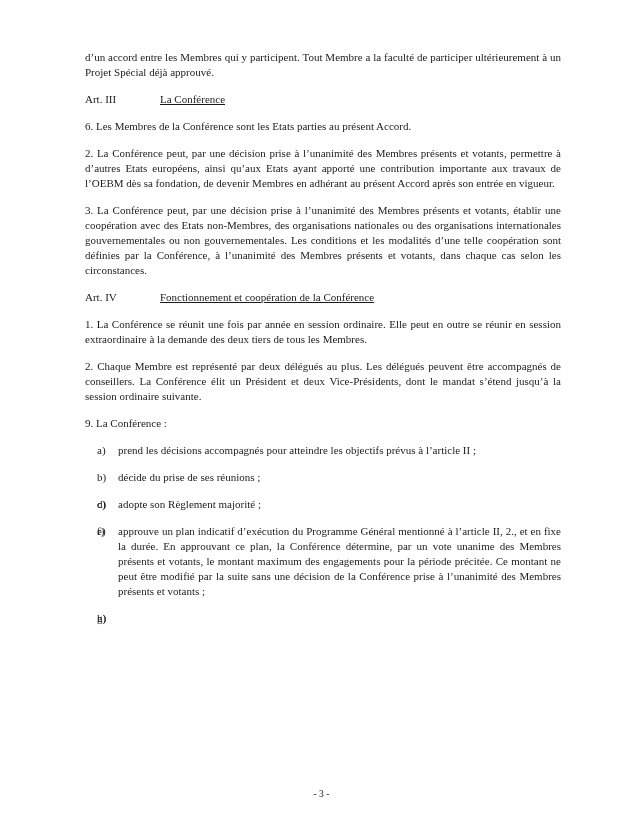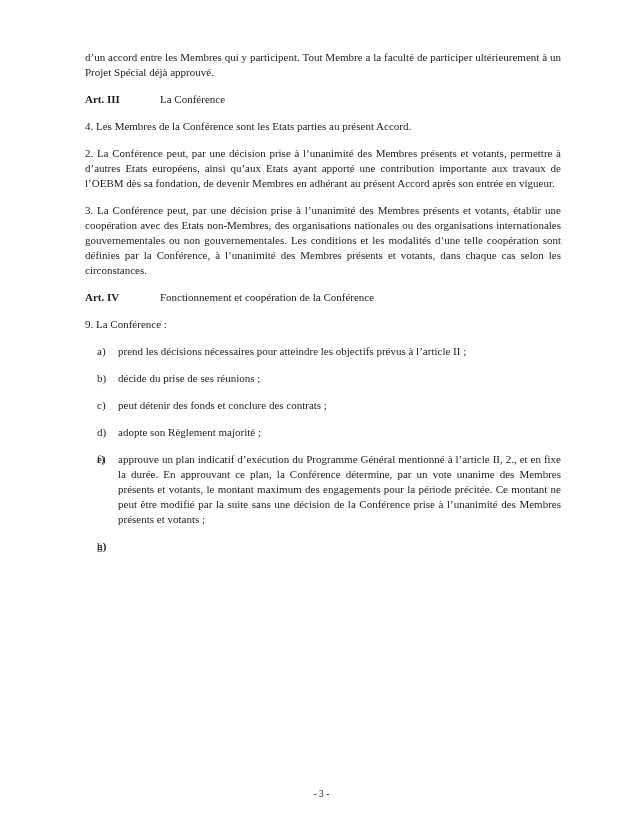--- a/index.html
+++ b/index.html
@@ -26,26 +26,27 @@
   }
   p.para {
     margin: 0 0 12px 0;
     text-align: justify;
   }
   .heading {
     display: flex;
     margin: 6px 0 12px 0;
   }
   .art-label {
-    font-weight: bold;
+    font-weight: normal;
     width: 75px;
     flex: 0 0 75px;
   }
   .art-title {
     flex: 1;
+    text-decoration: underline;
   }
   .list-item {
     position: relative;
     padding-left: 33px;
     margin: 0 0 12px 0;
     text-align: justify;
   }
   .list-marker {
     position: absolute;
     left: 12px;
@@ -67,42 +68,43 @@
 <div id="page">
   <div id="content">
 
     <p class="para">d’un accord entre les Membres qui y participent. Tout Membre a la faculté de participer ultérieurement à un Projet Spécial déjà approuvé.</p>
 
     <div class="heading">
       <span class="art-label">Art. III</span>
       <span class="art-title">La Conférence</span>
     </div>
 
-    <p class="para">4. Les Membres de la Conférence sont les Etats parties au présent Accord.</p>
+    <p class="para">6. Les Membres de la Conférence sont les Etats parties au présent Accord.</p>
     <p class="para">2. La Conférence peut, par une décision prise à l’unanimité des Membres présents et votants, permettre à d’autres Etats européens, ainsi qu’aux Etats ayant apporté une contribution importante aux travaux de l’OEBM dès sa fondation, de devenir Membres en adhérant au présent Accord après son entrée en vigueur.</p>
     <p class="para">3. La Conférence peut, par une décision prise à l’unanimité des Membres présents et votants, établir une coopération avec des Etats non-Membres, des organisations nationales ou des organisations internationales gouvernementales ou non gouvernementales. Les conditions et les modalités d’une telle coopération sont définies par la Conférence, à l’unanimité des Membres présents et votants, dans chaque cas selon les circonstances.</p>
 
     <div class="heading">
       <span class="art-label">Art. IV</span>
       <span class="art-title">Fonctionnement et coopération de la Conférence</span>
     </div>
 
+    <p class="para">1. La Conférence se réunit une fois par année en session ordinaire. Elle peut en outre se réunir en session extraordinaire à la demande des deux tiers de tous les Membres.</p>
+    <p class="para">2. Chaque Membre est représenté par deux délégués au plus. Les délégués peuvent être accompagnés de conseillers. La Conférence élit un Président et deux Vice-Présidents, dont le mandat s’étend jusqu’à la session ordinaire suivante.</p>
     <p class="para">9. La Conférence :</p>
 
     <div class="list-item">
       <span class="list-marker">a)</span>
-      <span>prend les décisions nécessaires pour atteindre les objectifs prévus à l’article II ;</span>
+      <span>prend les décisions accompagnés pour atteindre les objectifs prévus à l’article II ;</span>
     </div>
     <div class="list-item">
       <span class="list-marker">b)</span>
       <span>décide du prise de ses réunions ;</span>
     </div>
     <div class="list-item">
       <span class="list-marker">c)</span>
-      <span>peut détenir des fonds et conclure des contrats ;</span>
     </div>
     <div class="list-item">
       <span class="list-marker">d)</span>
       <span>adopte son Règlement majorité ;</span>
     </div>
     <div class="list-item">
       <span class="list-marker">e)</span>
     </div>
     <div class="list-item">
       <span class="list-marker">f)</span>

